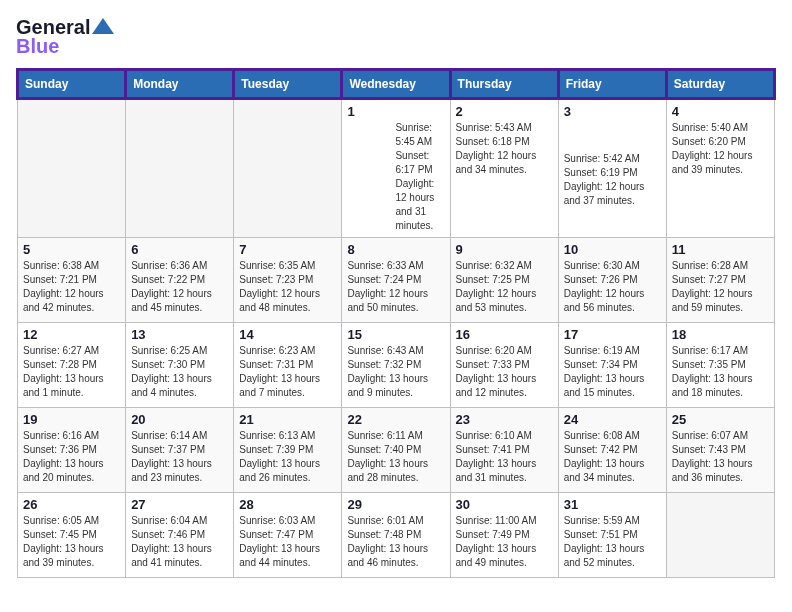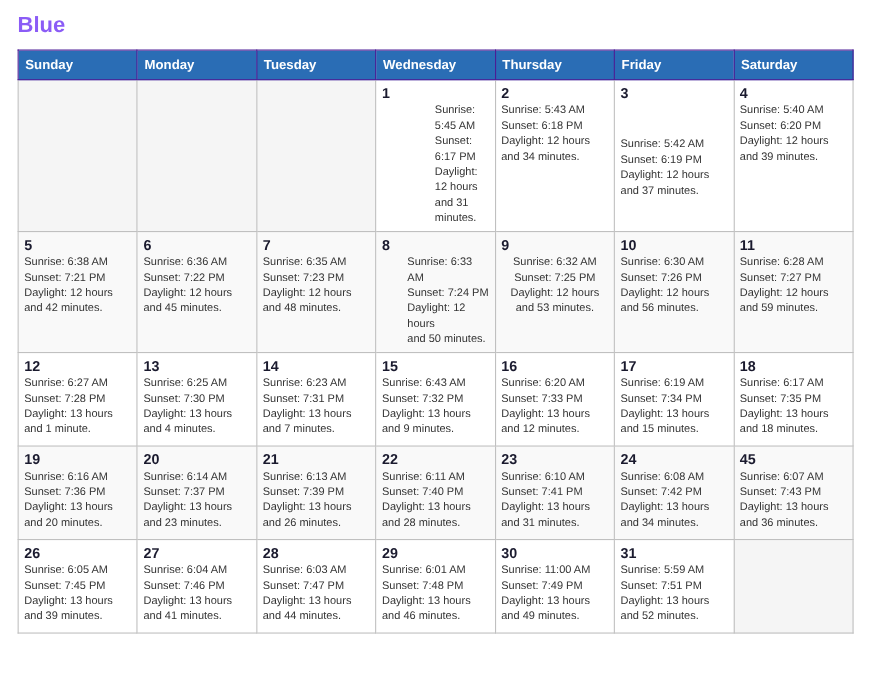--- a/index.html
+++ b/index.html
@@ -38,21 +38,21 @@
       width: 100%;
       border-collapse: collapse;
       font-size: 11px;
     }
     .calendar-table th {
       background-color: #2a6db5;
       color: #fff;
       text-align: left;
       padding: 6px 6px;
       font-size: 12px;
-      border: 1px solid #4c1d95;
+      border: 3px solid #4c1d95;
     }
     .calendar-table td {
       border: 1px solid #c0c0c0;
       vertical-align: top;
       padding: 4px 5px;
       height: 85px;
       width: 107px;
       background: #fff;
     }
     .calendar-table td.empty {
@@ -71,20 +71,26 @@
     }
     tr:nth-child(even) td:not(.empty) {
       background-color: #f9f9f9;
     }
   </style>
 </head>
 <body>
 
 <div class="header-area">
   <div class="logo">
+    <div style="display:flex;align-items:center;">
+      <span style="font-size:20px;font-weight:bold;color:#1a1a2e;">General</span>
+      <svg width="22" height="16" viewBox="0 0 22 16" style="margin-left:2px;margin-top:-4px;">
+        <polygon points="0,16 11,0 22,16" fill="#2a6db5"></polygon>
+      </svg>
+    </div>
     <span style="font-size:20px;font-weight:bold;color:#8b5cf6;margin-top:-4px;">Blue</span>
   </div>
   <div class="title-area">
     <div class="month-title"></div>
     <div class="location-title"></div>
   </div>
 </div>
 
 <table class="calendar-table">
   <thead>
@@ -149,28 +155,28 @@
         </td>
         <td>
           <div class="day-number">7</div>
           <div class="day-info" style="white-space: pre-line;">Sunrise: 6:35 AM
 Sunset: 7:23 PM
 Daylight: 12 hours
 and 48 minutes.</div>
         </td>
         <td>
           <div class="day-number">8</div>
-          <div class="day-info" style="white-space: pre-line; margin-left: 23px;">Sunrise: 6:33 AM
+          <div class="day-info" style="white-space: pre-line;">Sunrise: 6:33 AM
 Sunset: 7:24 PM
 Daylight: 12 hours
 and 50 minutes.</div>
         </td>
         <td>
           <div class="day-number">9</div>
-          <div class="day-info" style="white-space: pre-line; text-align: center;">Sunrise: 6:32 AM
+          <div class="day-info" style="white-space: pre-line;">Sunrise: 6:32 AM
 Sunset: 7:25 PM
 Daylight: 12 hours
 and 53 minutes.</div>
         </td>
         <td>
           <div class="day-number">10</div>
           <div class="day-info" style="white-space: pre-line;">Sunrise: 6:30 AM
 Sunset: 7:26 PM
 Daylight: 12 hours
 and 56 minutes.</div>
@@ -271,21 +277,21 @@
 and 31 minutes.</div>
         </td>
         <td>
           <div class="day-number">24</div>
           <div class="day-info" style="white-space: pre-line;">Sunrise: 6:08 AM
 Sunset: 7:42 PM
 Daylight: 13 hours
 and 34 minutes.</div>
         </td>
         <td>
-          <div class="day-number">45</div>
+          <div class="day-number">25</div>
           <div class="day-info" style="white-space: pre-line;">Sunrise: 6:07 AM
 Sunset: 7:43 PM
 Daylight: 13 hours
 and 36 minutes.</div>
         </td>
       </tr>
       <tr>
         <td>
           <div class="day-number">26</div>
           <div class="day-info" style="white-space: pre-line;">Sunrise: 6:05 AM

